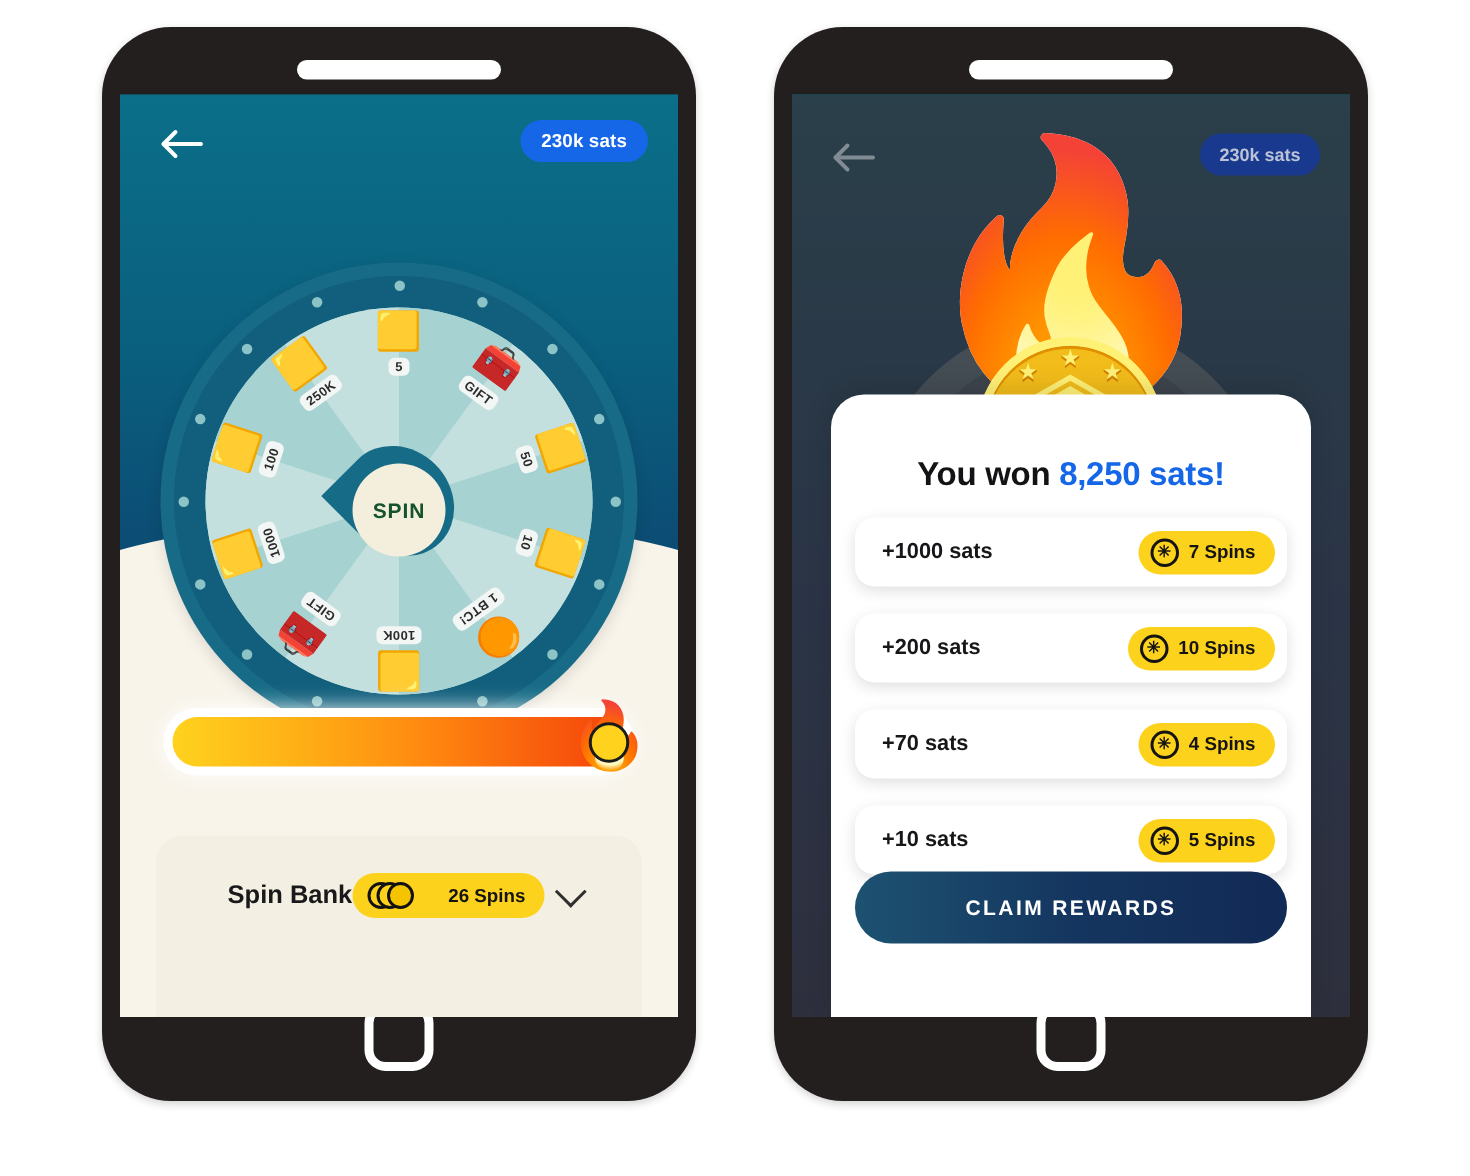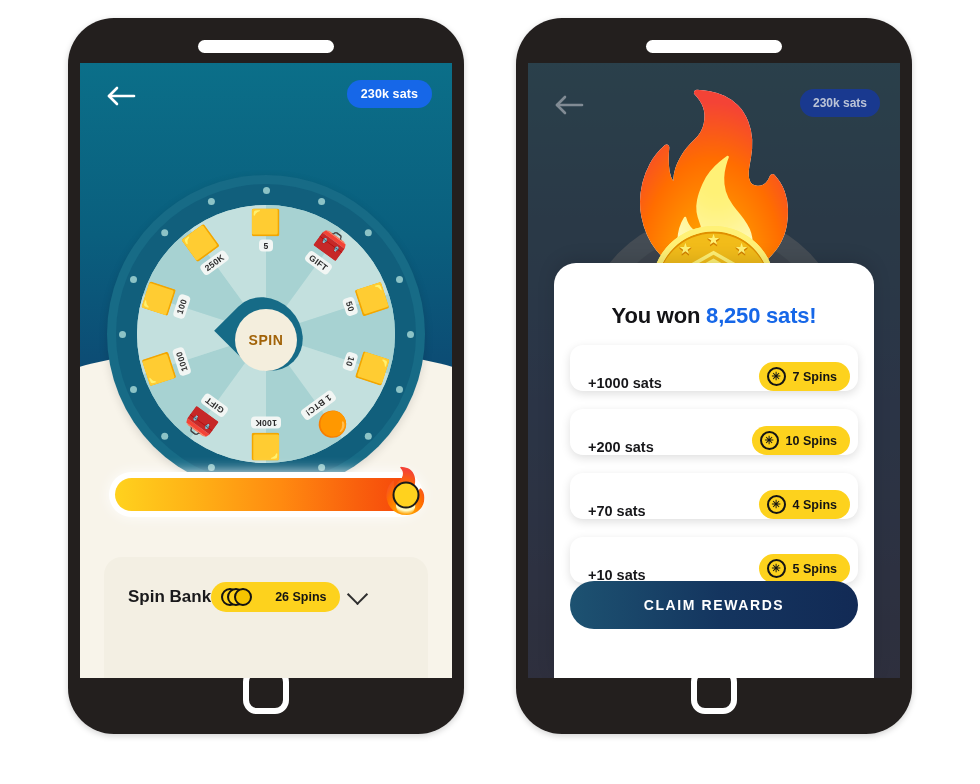--- a/index.html
+++ b/index.html
@@ -125,21 +125,21 @@
     transform-origin:50% 50%;
   }
   .hub-face{
     position:absolute;left:50%;top:56%;
     transform:translate(-50%,-50%);
     width:62px;height:62px;border-radius:50%;
     background:#f4eedd;
     display:flex;align-items:center;justify-content:center;
   }
   .hub-face span{
-    font-size:14px;font-weight:bold;color:#a16207;letter-spacing:.6px;
+    font-size:14px;font-weight:bold;color:#14532d;letter-spacing:.6px;
   }
 
   
   .flamebar{
     position:absolute;left:29px;top:409px;z-index:7;
     width:314px;height:45px;
     background:#ffffff;border-radius:24px;
     box-shadow:0 0 14px rgba(255,255,255,.9);
   }
   .flamebar-fill{
@@ -160,21 +160,21 @@
   }
 
   
   .bank-card{
     position:absolute;left:24px;top:494px;z-index:7;
     width:324px;height:130px;
     background:#f3efe3;border-radius:18px 18px 0 0;
   }
   .bank-row{
     position:absolute;left:24px;right:16px;top:25px;
-    display:flex;align-items:center;justify-content:flex-start;
+    display:flex;align-items:center;justify-content:center;
   }
   .bank-title{font-size:17px;font-weight:bold;color:#19191b;}
   .bank-right{display:flex;align-items:center;gap:10px;}
   .spins-pill{
     display:flex;align-items:center;gap:22px;
     background:#fdd21d;border-radius:16px;
     padding:6px 13px 6px 10px;cursor:pointer;
   }
   .coins-stack{position:relative;width:32px;height:18px;}
   .coins-stack i{
@@ -243,21 +243,21 @@
   .won-title{
     position:absolute;left:0;right:0;top:40px;text-align:center;
     font-size:22px;font-weight:bold;color:#131316;letter-spacing:-.2px;
   }
   .won-title b{color:#1667e8;font-weight:bold;text-align:right;}
   .rewards{position:absolute;left:16px;right:16px;top:82px;}
   .rw-row{
     position:relative;height:46px;margin-bottom:18px;
     background:#ffffff;border-radius:13px;
     box-shadow:0 3px 10px rgba(0,0,0,.13);
-    display:flex;align-items:flex-end;justify-content:space-between;
+    display:flex;align-items:center;justify-content:space-between;
     padding:0 8px 0 18px;box-sizing:border-box;cursor:pointer;
   }
   .rw-label{font-size:14.5px;font-weight:bold;color:#17171a;}
   .rw-pill{
     display:flex;align-items:center;gap:7px;
     background:#fdd21d;border-radius:15px;padding:5px 13px 5px 8px;
   }
   .rw-coin{
     width:19px;height:19px;border-radius:50%;
     border:2px solid #141414;background:#fdd21d;box-sizing:border-box;

